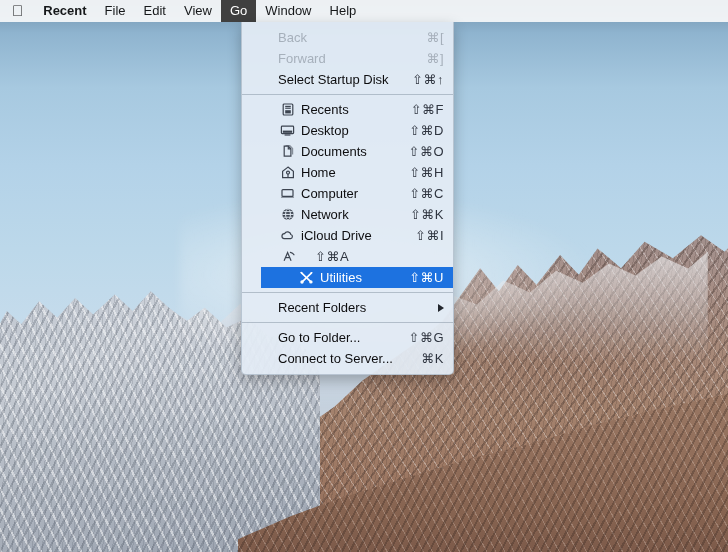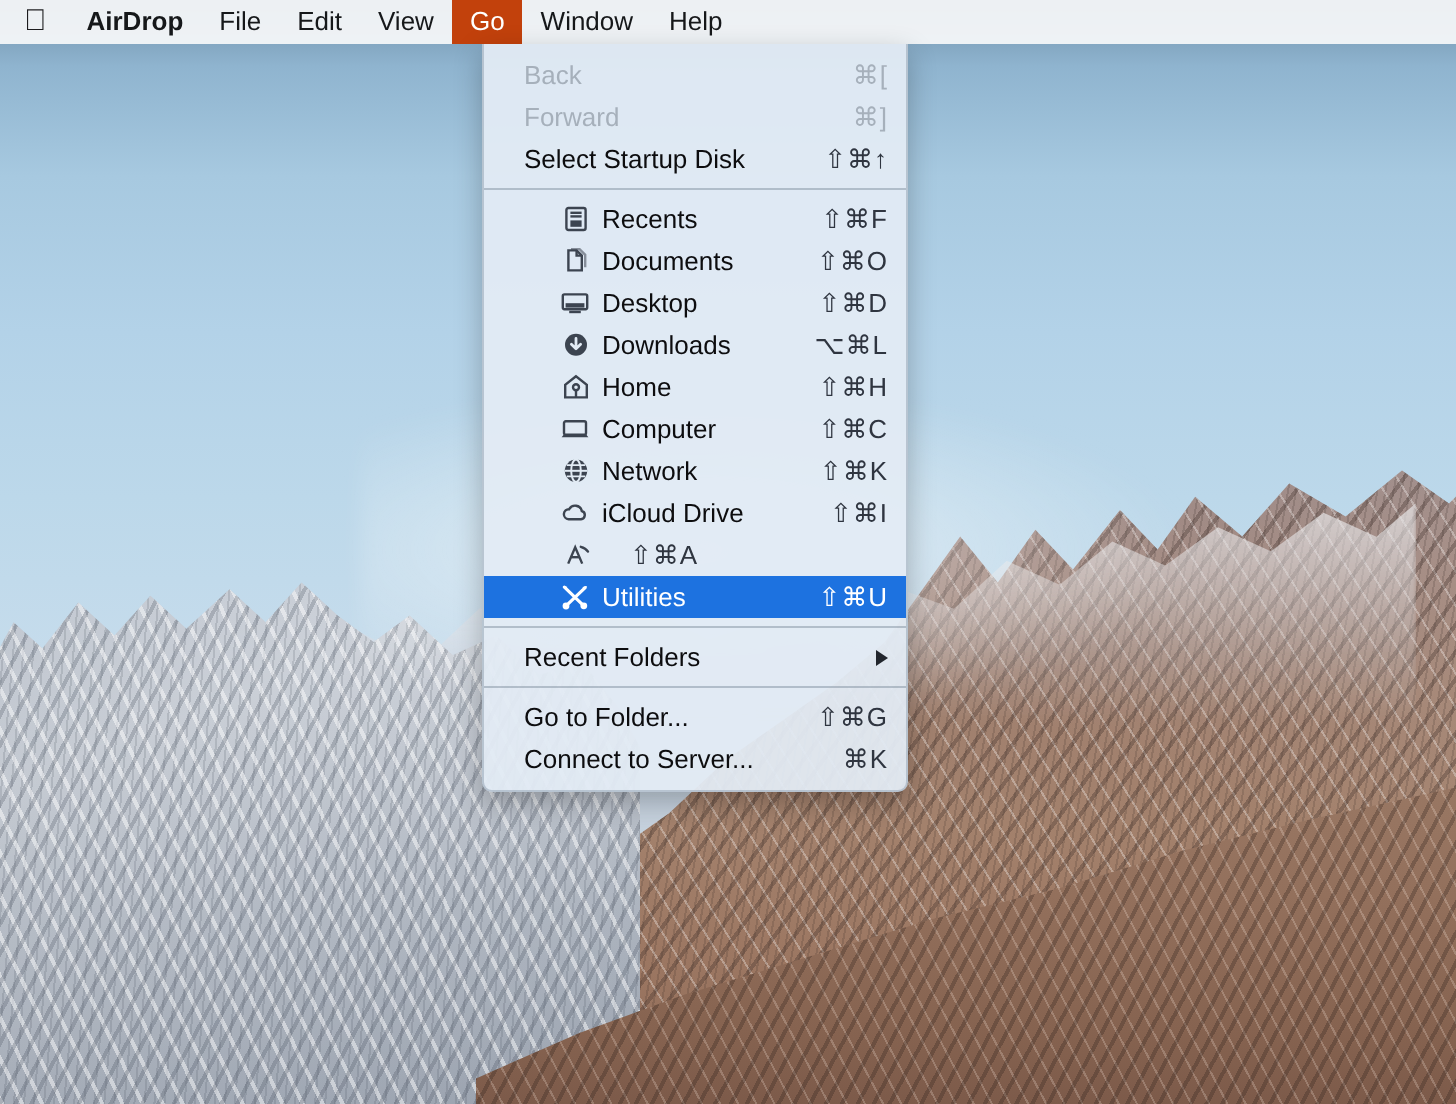--- a/index.html
+++ b/index.html
@@ -102,21 +102,21 @@
     font-size:13px; color:#16181a;
     z-index:20;
   }
   .mb-item {
     display:flex; align-items:center;
     padding:0 9px; height:22px; line-height:22px;
     white-space:nowrap; cursor:default;
   }
   .mb-item.apple { padding:0 11px 0 12px; }
   .mb-item.bold { font-weight:bold; }
-  .mb-item.active { background:#c2410c; color:#ffffff; }
+  .mb-item.active { background:#404040; color:#ffffff; }
   .apple-glyph {
     font-size:15px; line-height:1; color:#1c1c1e; position:relative; top:-1px;
   }
 
   
   #go-menu {
     position:absolute; left:241px; top:22px; width:213px;
     background:rgba(226,235,244,0.94);
     border:1px solid rgba(150,165,180,0.55);
     border-top:none;
@@ -128,38 +128,38 @@
     z-index:30;
   }
   .mi {
     position:relative;
     height:21px;
     display:flex; align-items:center;
     padding:0 9px 0 20px;
     white-space:nowrap;
     cursor:default;
   }
-  .mi.noicon { padding-left:20px; }
+  .mi.noicon { padding-left:36px; }
   .mi.withicon { padding-left:37px; }
   .mi-icon {
     width:17px; height:15px; margin-right:5px;
     flex:0 0 17px;
     display:flex; align-items:center; justify-content:center;
     color:#3c4450;
   }
   .mi-icon svg { display:block; }
   .mi-label { flex:1 1 auto; }
   .mi-key {
     flex:0 0 auto; margin-left:14px;
     color:#2f3540; letter-spacing:0.5px;
     font-size:13px;
   }
   .mi.disabled .mi-label,
   .mi.disabled .mi-key { color:#a6b0bb; }
-  .mi.selected { background:#1d72e0; }
+  .mi.selected { background:#1d72e0;margin-left:19px; }
   .mi.selected .mi-label,
   .mi.selected .mi-key { color:#ffffff; }
   .mi.selected .mi-icon { color:#ffffff; }
   .mi-arrow {
     flex:0 0 auto; margin-left:14px;
     width:0; height:0;
     border-left:6px solid #22262d;
     border-top:4.5px solid transparent;
     border-bottom:4.5px solid transparent;
   }
@@ -180,21 +180,21 @@
     <div class="rock-snow"></div>
     <div class="snow-ridge"></div>
     <div class="rock-fore"></div>
     <div class="haze"></div>
   </div>
 
   <div id="menubar">
     <div class="mb-item apple">
       <span class="apple-glyph"></span>
     </div>
-  <div class="mb-item bold">AirDrop</div>
+  <div class="mb-item bold">Recent</div>
       <div class="mb-item">File</div>
       <div class="mb-item">Edit</div>
       <div class="mb-item">View</div>
       <div class="mb-item active">Go</div>
       <div class="mb-item">Window</div>
       <div class="mb-item">Help</div>
     </div>
 
   <div id="go-menu">
       <div class="mi noicon disabled">
@@ -217,49 +217,39 @@
             <line x1="4.2" y1="3.4" x2="9.8" y2="3.4" stroke="currentColor" fill="none" stroke-width="1.2"></line>
             <line x1="4.2" y1="5.2" x2="9.8" y2="5.2" stroke="currentColor" fill="none" stroke-width="1.2"></line>
             <rect x="4.2" y="7.2" width="5.6" height="3.2" fill="currentColor"></rect>
           </svg>
         </span>
         <span class="mi-label">Recents</span>
         <span class="mi-key">⇧⌘F</span>
       </div>
       <div class="mi withicon">
         <span class="mi-icon">
-          <svg width="14" height="13" viewBox="0 0 14 13">
-            <path d="M3.2 1.2h4.1l2.6 2.6v7.4H3.2z" stroke="currentColor" fill="none" stroke-width="1.2"></path>
-            <path d="M7.3 1.2v2.6h2.6" stroke="currentColor" fill="none" stroke-width="1.2"></path>
-            <path d="M5.1 1.2V0.5h3.6l2.9 2.9v6.2" stroke="currentColor" fill="none" stroke-width="1.2" opacity="0.55"></path>
-          </svg>
-        </span>
-        <span class="mi-label">Documents</span>
-        <span class="mi-key">⇧⌘O</span>
-      </div>
-      <div class="mi withicon">
-        <span class="mi-icon">
           <svg width="15" height="13" viewBox="0 0 15 13">
             <rect x="1.4" y="2.2" width="12.2" height="7.4" rx="0.8" stroke="currentColor" fill="none" stroke-width="1.2"></rect>
             <rect x="2.8" y="6.6" width="9.4" height="2.2" fill="currentColor"></rect>
             <line x1="4.6" y1="11" x2="10.4" y2="11" stroke="currentColor" fill="none" stroke-width="1.2"></line>
           </svg>
         </span>
         <span class="mi-label">Desktop</span>
         <span class="mi-key">⇧⌘D</span>
       </div>
       <div class="mi withicon">
         <span class="mi-icon">
           <svg width="14" height="13" viewBox="0 0 14 13">
-            <circle cx="7" cy="6.4" r="5.5" fill="currentColor"></circle>
-            <path d="M7 3.2v4.4M4.7 6.1L7 8.4l2.3-2.3" stroke="#e2ebf4" stroke-width="1.4" fill="none" stroke-linecap="round" stroke-linejoin="round"></path>
-          </svg>
-        </span>
-        <span class="mi-label">Downloads</span>
-        <span class="mi-key">⌥⌘L</span>
+            <path d="M3.2 1.2h4.1l2.6 2.6v7.4H3.2z" stroke="currentColor" fill="none" stroke-width="1.2"></path>
+            <path d="M7.3 1.2v2.6h2.6" stroke="currentColor" fill="none" stroke-width="1.2"></path>
+            <path d="M5.1 1.2V0.5h3.6l2.9 2.9v6.2" stroke="currentColor" fill="none" stroke-width="1.2" opacity="0.55"></path>
+          </svg>
+        </span>
+        <span class="mi-label">Documents</span>
+        <span class="mi-key">⇧⌘O</span>
       </div>
       <div class="mi withicon">
         <span class="mi-icon">
           <svg width="14" height="13" viewBox="0 0 14 13">
             <path d="M7 1.1 1.6 5.4v6.3h10.8V5.4z" stroke="currentColor" fill="none" stroke-width="1.2"></path>
             <circle cx="7" cy="6.6" r="1.5" stroke="currentColor" fill="none" stroke-width="1.2"></circle>
             <line x1="7" y1="8.1" x2="7" y2="11.7" stroke="currentColor" fill="none" stroke-width="1.2"></line>
           </svg>
         </span>
         <span class="mi-label">Home</span>

